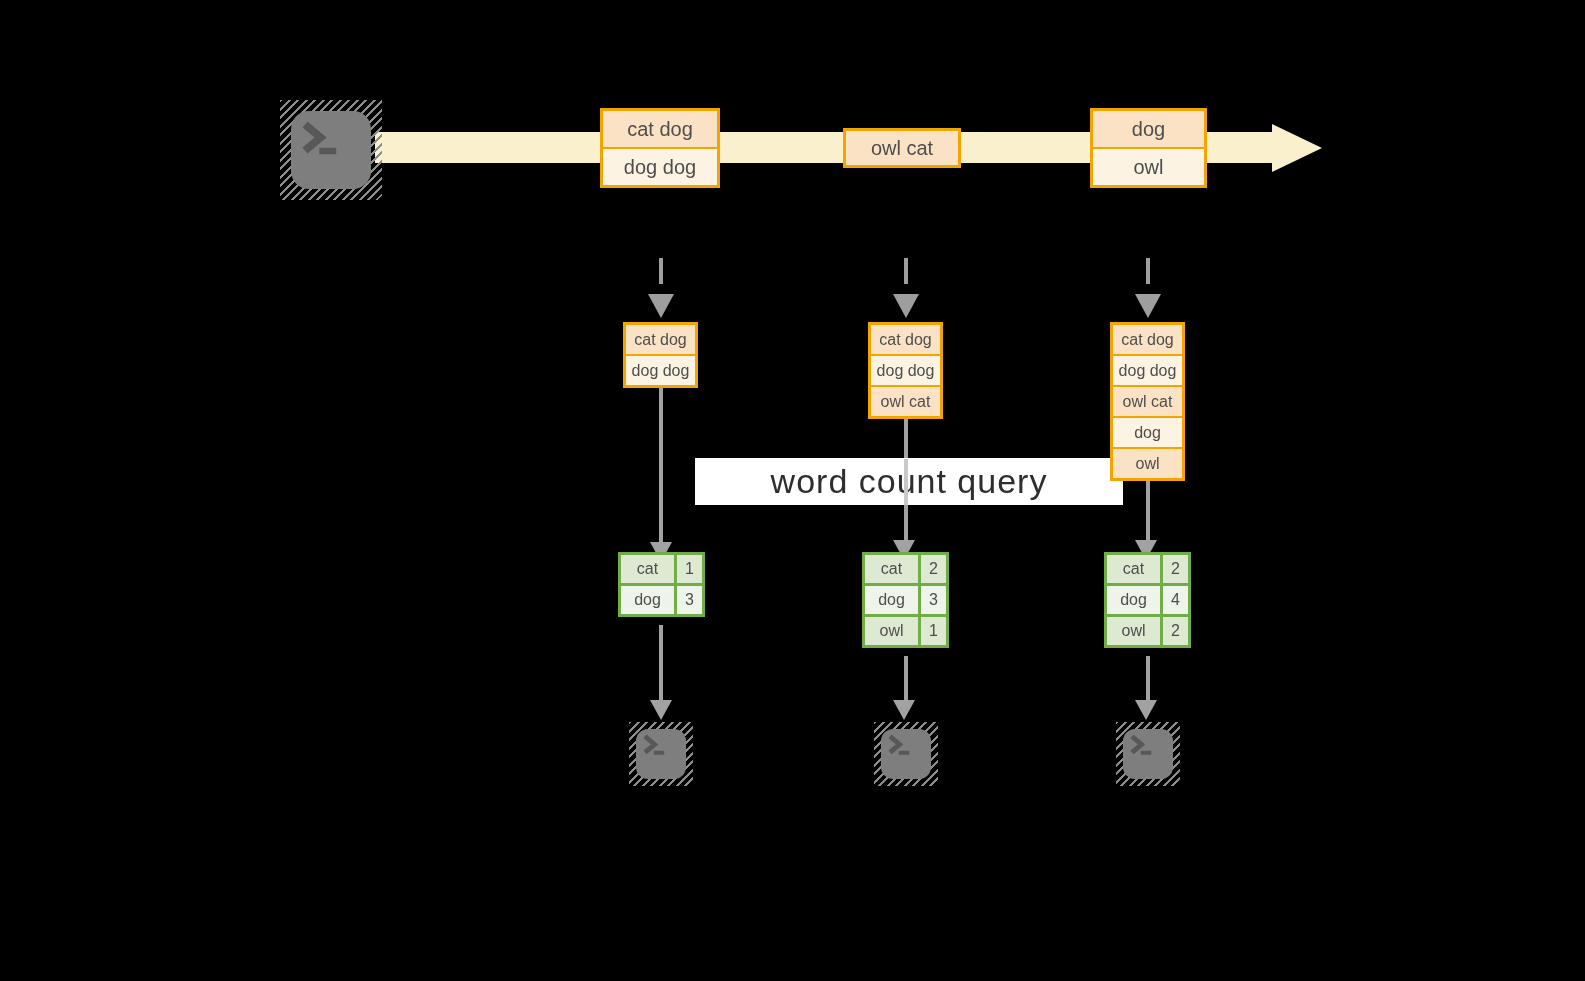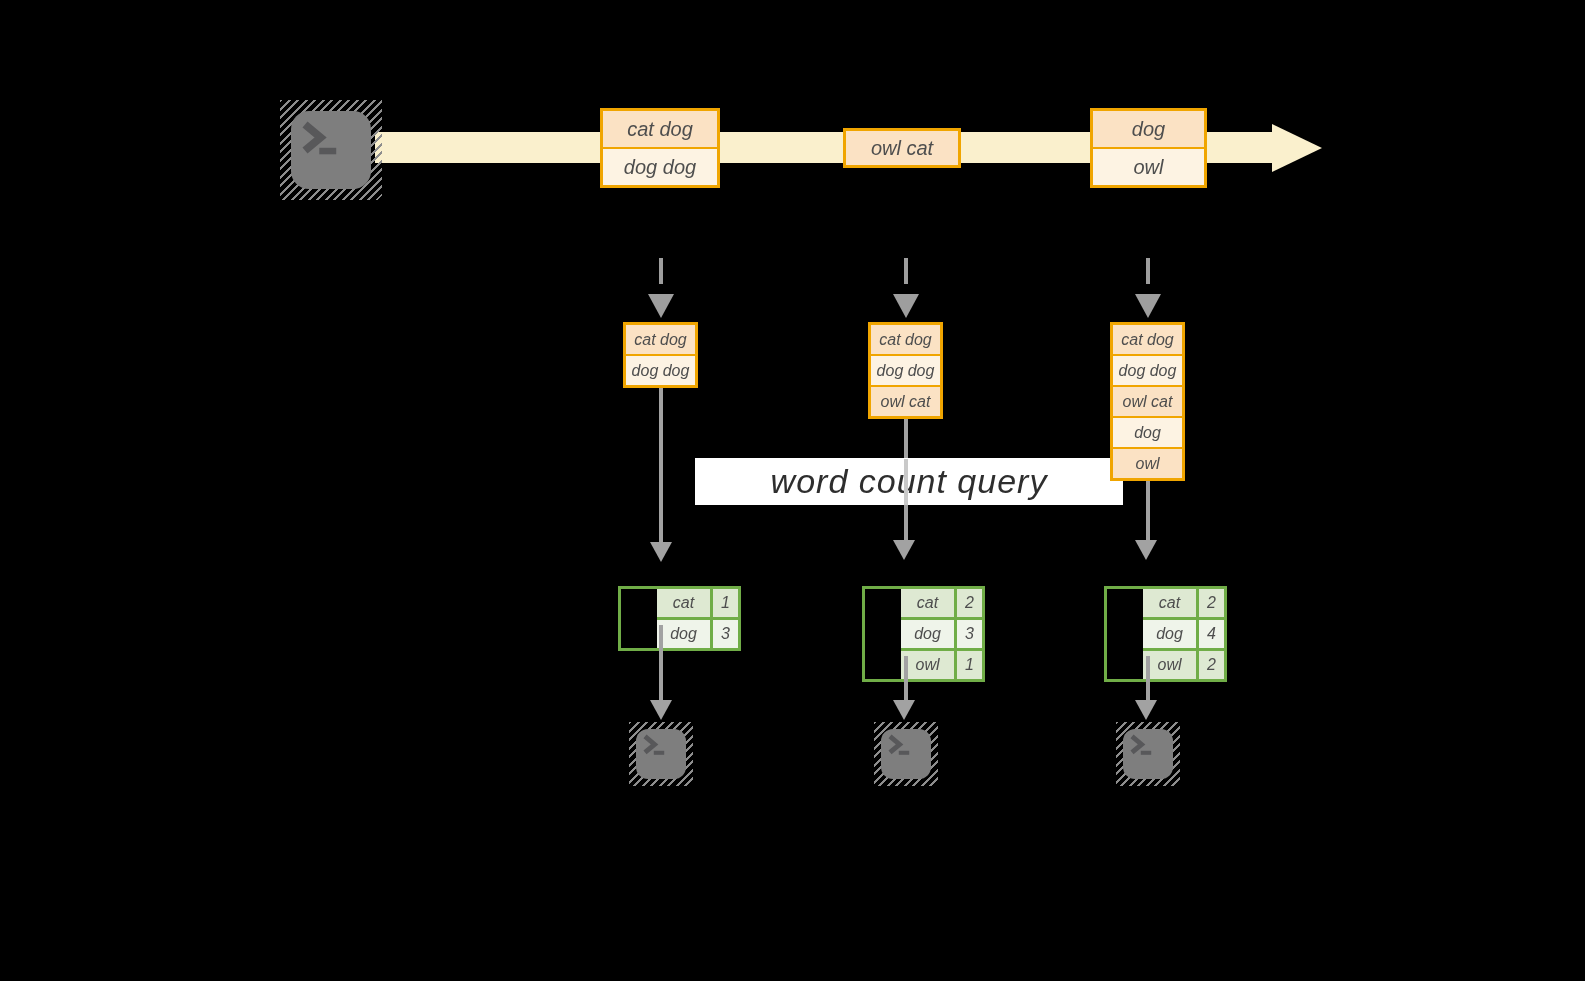--- a/index.html
+++ b/index.html
@@ -1,19 +1,18 @@
 <!DOCTYPE html>
 <html><head>
 <meta charset="utf-8">
 <style>
   html,body{margin:0;padding:0;background:#000;}
   .canvas{
     position:relative;width:1585px;height:981px;background:#000;overflow:hidden;
     font-family:"Liberation Sans","DejaVu Sans",sans-serif;
-    font-style:italic;
     --amber:#F0A500;--peach:#FBE2C4;--cream:#FDF3E3;--band:#FAF0CD;
     --green:#70AD47;--grn-fill:#DEE9D2;--grn-lite:#EFF4EA;
     --agray:#A2A2A2;--tgray:#7E7E7E;--txt:#4E4E4E;
   }
   
   .band{position:absolute;left:375px;top:132px;width:897px;height:31px;background:var(--band);z-index:1;}
   .band-head{position:absolute;left:1272px;top:124px;width:0;height:0;
     border-top:24px solid transparent;border-bottom:24px solid transparent;
     border-left:50px solid var(--band);z-index:1;}
   
@@ -47,21 +46,21 @@
   .vline{position:absolute;width:4px;background:var(--agray);z-index:4;}
   .vlite{position:absolute;width:4px;background:#C9C9C9;z-index:6;}
   .ahead{position:absolute;width:0;height:0;border-left:11px solid transparent;
     border-right:11px solid transparent;border-top:20px solid var(--agray);z-index:4;}
   .ahead.dash{border-left-width:13px;border-right-width:13px;border-top-width:24px;border-top-color:#9E9E9E;}
   
   .qbox{position:absolute;left:695px;top:458px;width:428px;height:47px;background:#fff;z-index:5;
     display:flex;align-items:center;justify-content:center;}
   .qbox span{font-size:34px;font-weight:300;color:#2E2E2E;letter-spacing:1px;}
   
-  .gtable{position:absolute;top:586px;border:3px solid var(--green);z-index:4;padding-left:36px;}
+  .gtable{position:absolute;top:552px;border:3px solid var(--green);z-index:4;}
   .grow{display:flex;}
   .grow+.grow{border-top:3px solid var(--green);}
   .gword{width:53px;height:28px;line-height:28px;text-align:center;font-size:16px;color:var(--txt);}
   .gval{width:25px;height:28px;line-height:28px;text-align:center;font-size:16px;color:var(--txt);
     border-left:3px solid var(--green);}
   .grow.g1 .gword,.grow.g1 .gval{background:var(--grn-fill);}
   .grow.g2 .gword,.grow.g2 .gval{background:var(--grn-lite);}
   .gtableL{left:618px;} .gtableM{left:862px;} .gtableR{left:1104px;}
 </style>
 </head>

